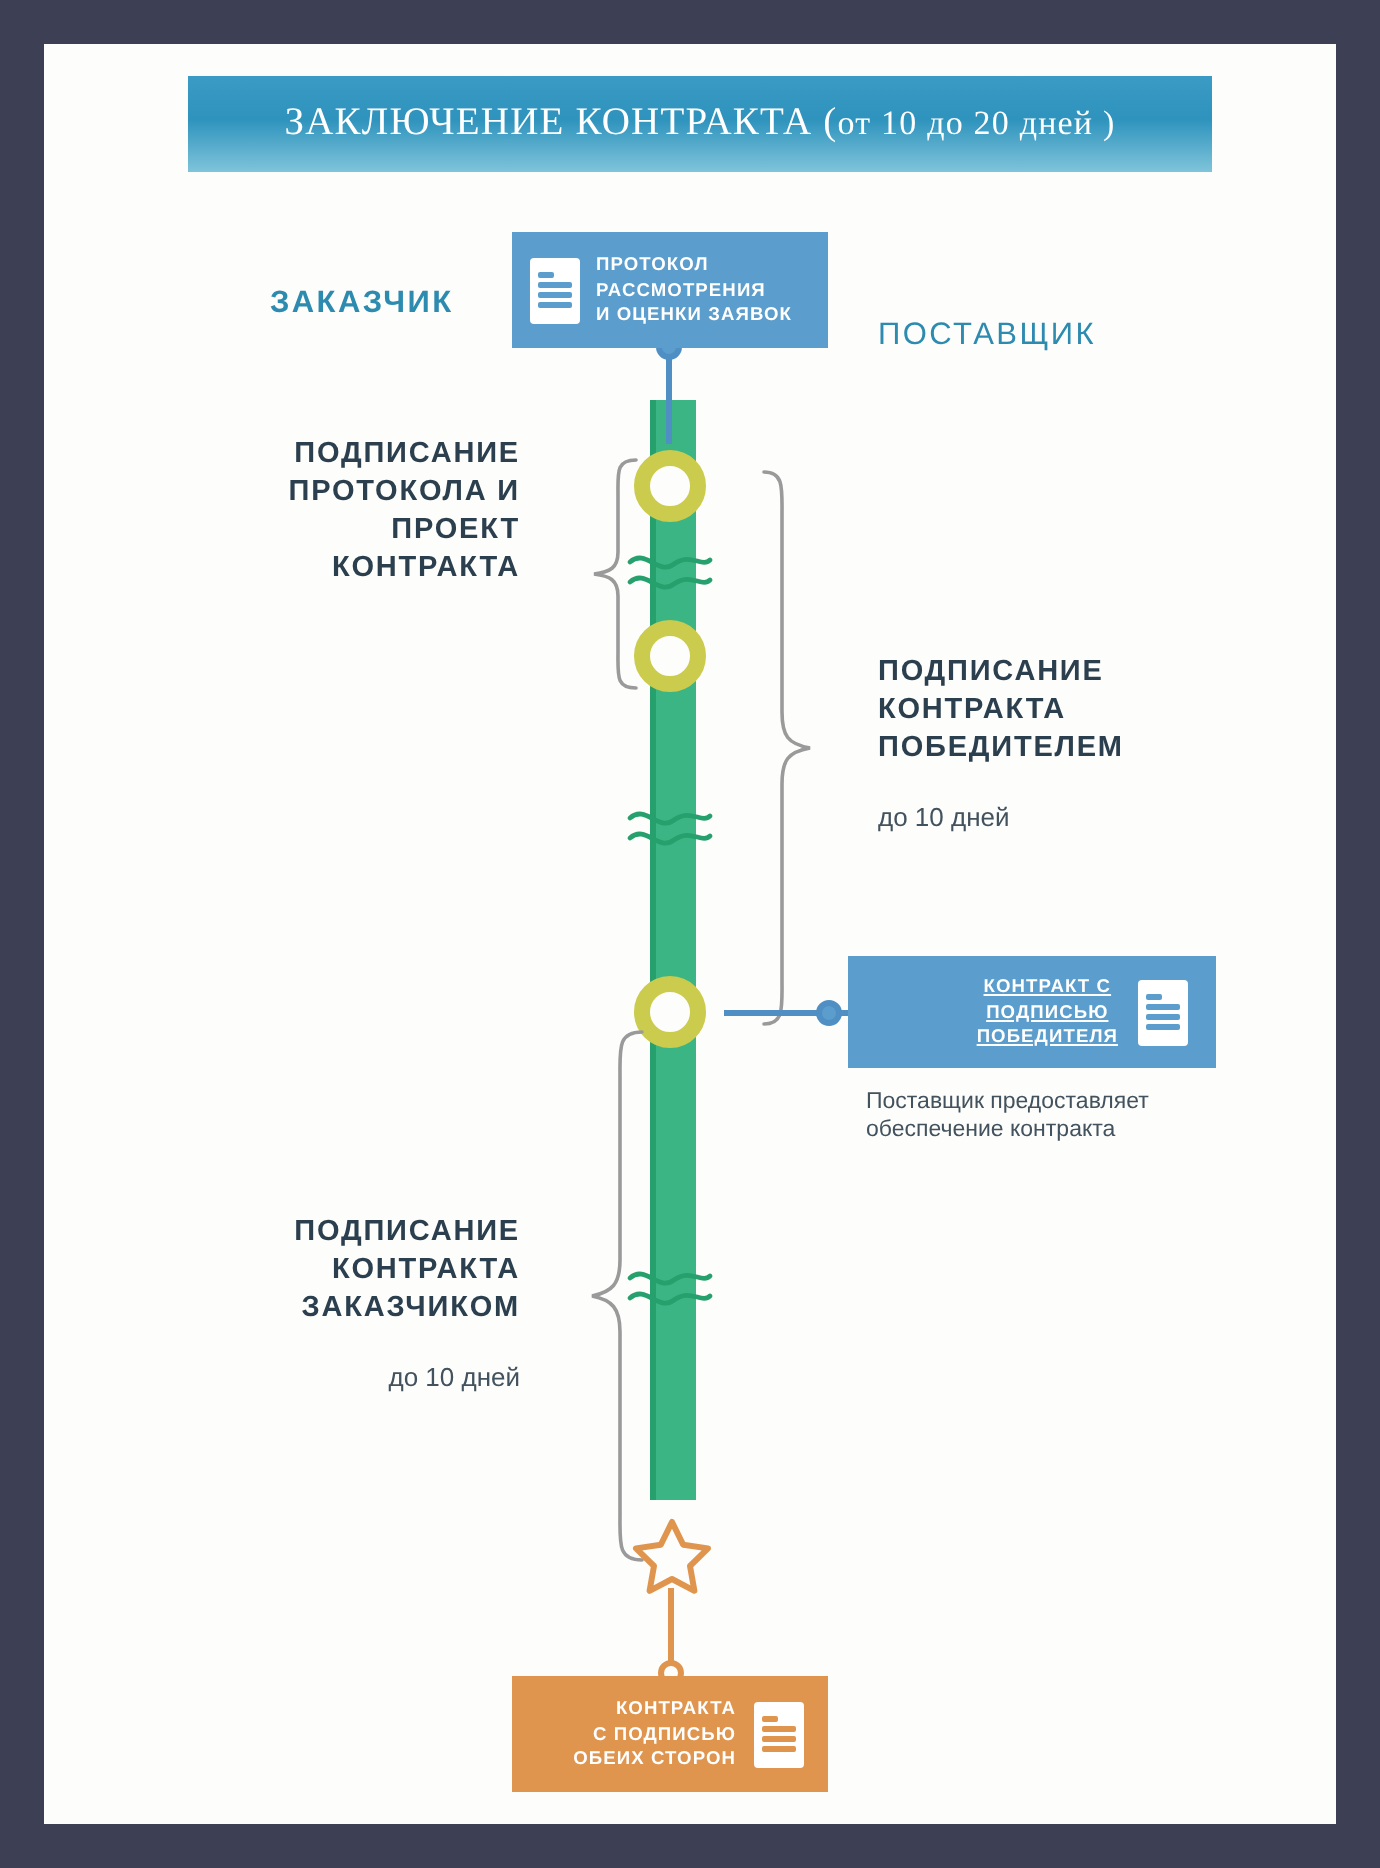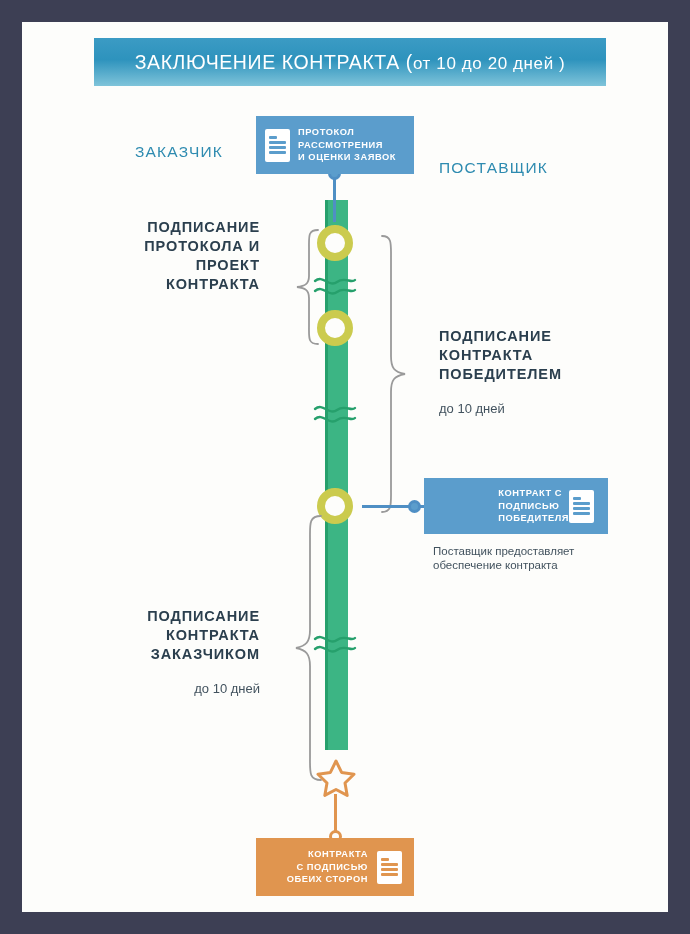--- a/index.html
+++ b/index.html
@@ -32,34 +32,35 @@
     background: linear-gradient(180deg, #3b9bc4 0%, #2e93bd 45%, #7fc4da 100%);
     display: flex;
     align-items: center;
     justify-content: center;
   }
   .header-title {
     color: #ffffff;
     font-size: 19.5px;
     letter-spacing: 0.6px;
     white-space: nowrap;
+    font-family: Liberation Serif, serif;
   }
   .header-title .small {
     font-size: 17px;
   }
 
   
   .role-label {
     position: absolute;
     color: #2e8bb0;
     font-size: 15.5px;
     letter-spacing: 1.2px;
     white-space: nowrap;
   }
-  .role-customer { left: 113px; top: 121px; }
+  .role-customer { left: 113px; top: 121px; font-weight: bold; }
   .role-supplier { left: 417px; top: 137px; }
 
   
   .rail {
     position: absolute;
     left: 303px;
     top: 155px;
     width: 20px;
     background: #3cb584;
     border-left: 3px solid #26a06c;
@@ -248,21 +249,21 @@
     <div class="blk-title">ПОДПИСАНИЕ
 КОНТРАКТА
 ПОБЕДИТЕЛЕМ</div>
     <div class="blk-sub">до 10 дней</div>
   </div>
 
   <div class="pin-h" style="left:340px; top:483px; width:66px;"></div>
   <div class="pin-head" style="left:386px; top:478px;"></div>
 
   <div class="info-box box-blue" style="left:402px; top:456px; width:184px; height:56px; padding:0 14px; justify-content:flex-end;">
-    <div class="box-text" style="text-align:left; ">КОНТРАКТ С
+    <div class="box-text" style="text-align:center; margin-right:10px;text-decoration:underline;">КОНТРАКТ С
 ПОДПИСЬЮ
 ПОБЕДИТЕЛЯ</div>
     <div class="doc-icon doc-blue" style="width:25px; height:33px;">
       <i class="short"></i>
         <i class="full"></i>
         <i class="full"></i>
         <i class="full"></i>
     </div>
   </div>
 

